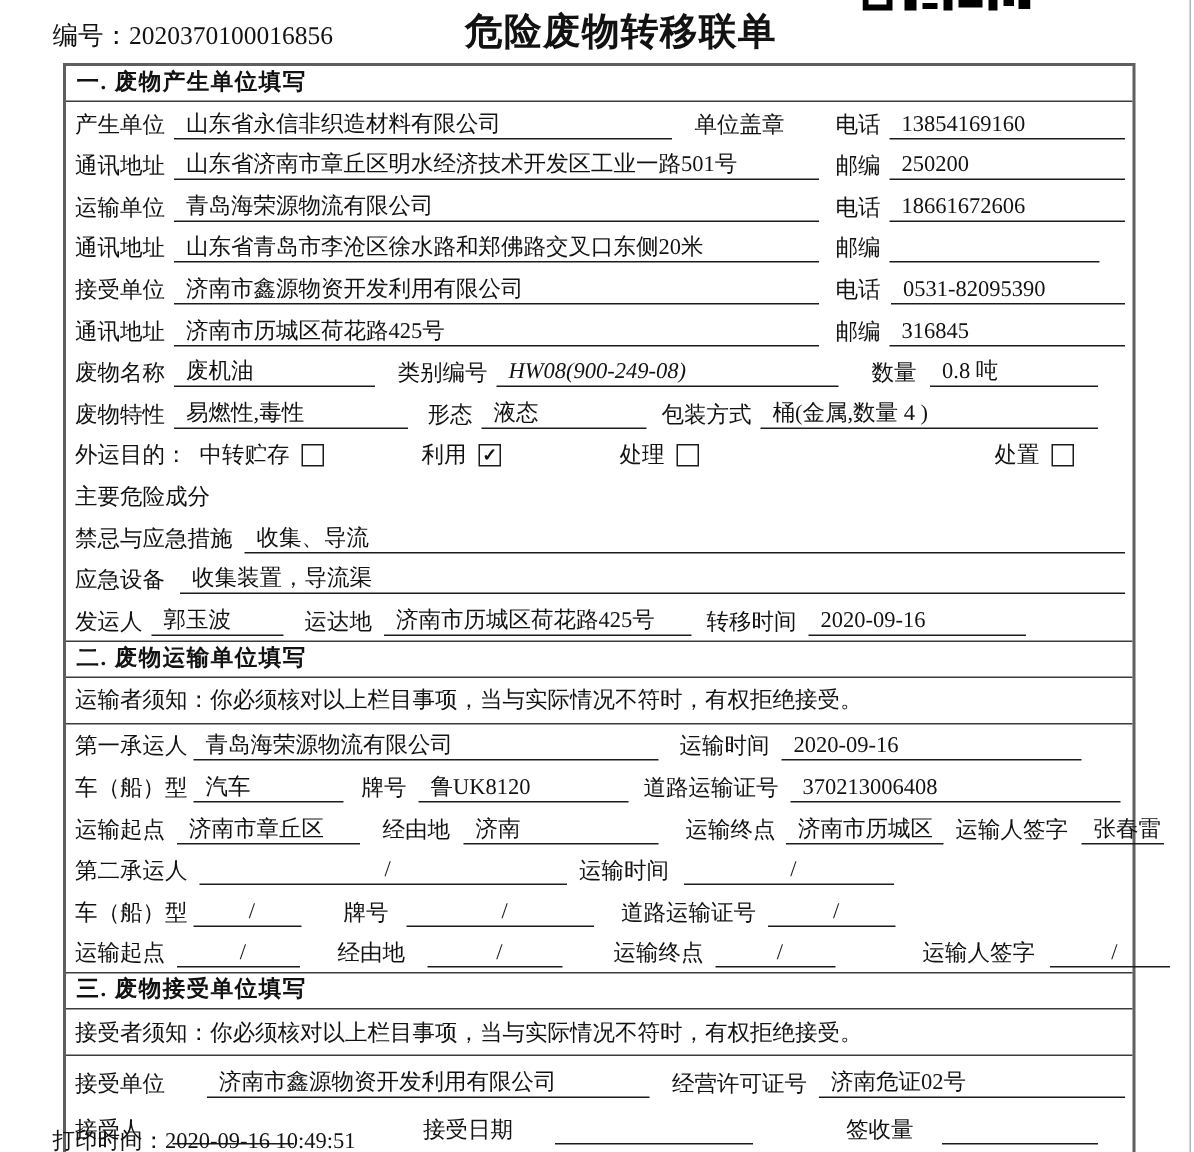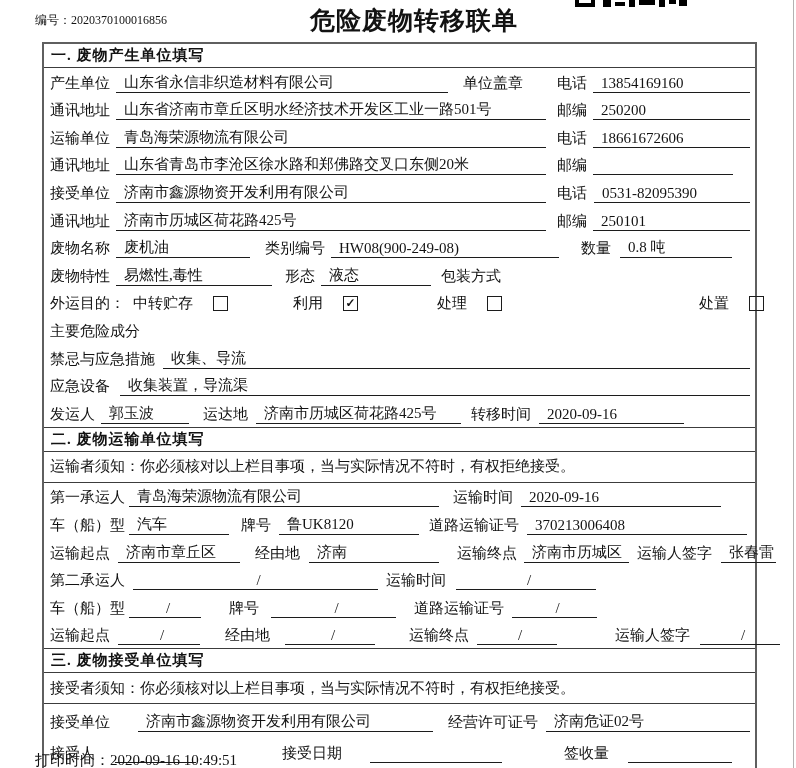--- a/index.html
+++ b/index.html
@@ -1,21 +1,21 @@
 <!DOCTYPE html>
 <html><head>
 <meta charset="utf-8">
 <style>
   html,body{margin:0;padding:0;}
   body{
     width:796px;height:768px;background:#ffffff;position:relative;overflow:hidden;
     font-family:"Liberation Serif","DejaVu Serif",serif;color:#121212;
   }
   .page-edge{position:absolute;top:0;bottom:0;right:2px;width:1px;background:#b3b3b3;}
-  .serial{position:absolute;top:12px;left:35px;font-size:12px;white-space:nowrap;}
+  .serial{position:absolute;top:12px;left:35px;font-size:17px;white-space:nowrap;}
   .doc-title{position:absolute;top:4px;left:16px;width:100%;text-align:center;
     font-size:25px;font-weight:bold;letter-spacing:1px;}
   .qr{position:absolute;top:0;left:575px;}
   .form-table{
     position:absolute;left:42px;top:42px;width:711px;
     border:2px solid #5f5f5f;background:#fff;
   }
   .sec-header{
     height:23px;line-height:23px;font-size:15px;font-weight:bold;
     padding-left:7px;border-bottom:1.5px solid #3c3c3c;letter-spacing:1px;
@@ -25,21 +25,21 @@
     display:flex;align-items:flex-end;height:24.6px;
     padding:0 5px 3px 6px;font-size:15px;white-space:nowrap;
   }
   .row.notice{align-items:center;padding-bottom:0;border-bottom:1.2px solid #3c3c3c;}
   .lab,.plain{flex-shrink:0;}
   .val{
     border-bottom:1.2px solid #1c1c1c;padding:0 2px 0 8px;
     flex-shrink:0;min-height:17px;overflow:visible;
   }
   .val.grow{flex-grow:1;}
-  .cb{display:flex;align-items:center;gap:20px;flex-shrink:0;}
+  .cb{display:flex;align-items:center;gap:8px;flex-shrink:0;}
   .cb .box{
     width:13px;height:13px;border:1.5px solid #1c1c1c;box-sizing:content-box;
     font-size:12px;line-height:13px;text-align:center;font-weight:bold;margin-bottom:1px;
   }
   .print-time{position:absolute;top:751px;left:35px;font-size:15px;white-space:nowrap;}
 </style>
 </head>
 <body>
 
 <div class="serial">
@@ -84,36 +84,37 @@
       <div class="row">
         <span class="lab">接受单位</span>
         <span class="val" style="width: 420px; margin-left: 6px;">济南市鑫源物资开发利用有限公司</span>
         <span class="lab" style="margin-left: 11px;">电话</span>
         <span class="val grow" style="margin-left: 7px; flex-grow: 1;">0531-82095390</span>
       </div>
       <div class="row">
         <span class="lab">通讯地址</span>
         <span class="val" style="width: 420px; margin-left: 6px;">济南市历城区荷花路425号</span>
         <span class="lab" style="margin-left: 11px;">邮编</span>
-        <span class="val grow" style="margin-left: 6px; flex-grow: 1;">250101</span>
+        <span class="val grow" style="margin-left: 6px; flex-grow: 1;">316845</span>
       </div>
       <div class="row">
         <span class="lab">废物名称</span>
         <span class="val" style="width: 124px; margin-left: 6px;">废机油</span>
         <span class="lab" style="margin-left: 15px;">类别编号</span>
-        <span class="val" style="width: 218px; margin-left: 6px;">HW08(900-249-08)</span>
+        <span class="val" style="width: 218px; margin-left: 6px; font-style: italic;">HW08(900-249-08)</span>
         <span class="lab" style="margin-left: 22px;">数量</span>
         <span class="val" style="width: 102px; margin-left: 9px;">0.8 吨</span>
       </div>
       <div class="row">
         <span class="lab">废物特性</span>
         <span class="val" style="width: 146px; margin-left: 6px;">易燃性,毒性</span>
         <span class="lab" style="margin-left: 13px;">形态</span>
         <span class="val" style="width: 100px; margin-left: 6px;">液态</span>
         <span class="lab" style="margin-left: 10px;">包装方式</span>
+        <span class="val" style="width: 215px; margin-left: 6px;">桶(金属,数量 4 )</span>
       </div>
       <div class="row">
         <span class="lab">外运目的：</span>
         <span class="cb" style="margin-left: 8px;">
           <span>中转贮存</span>
           <span class="box"></span>
         </span>
         <span class="cb" style="margin-left: 65px;">
           <span>利用</span>
           <span class="box">✓</span>

